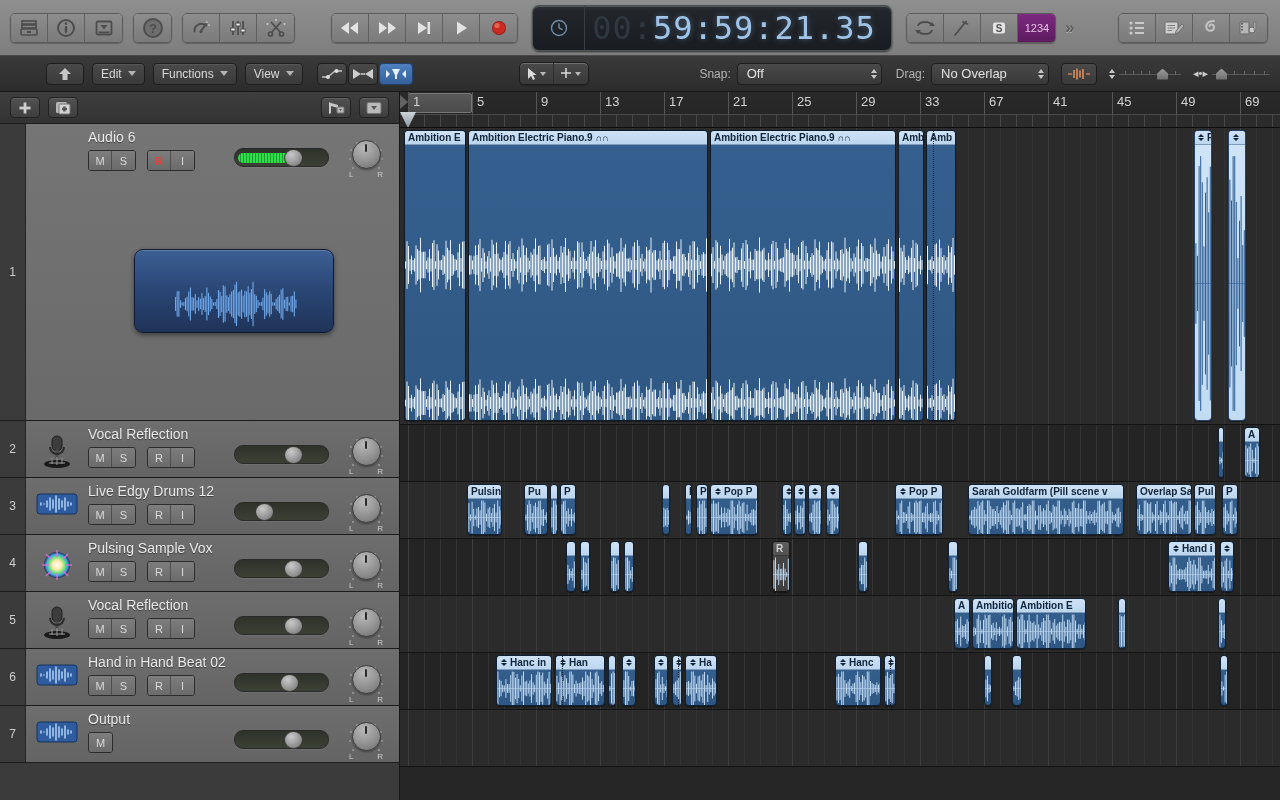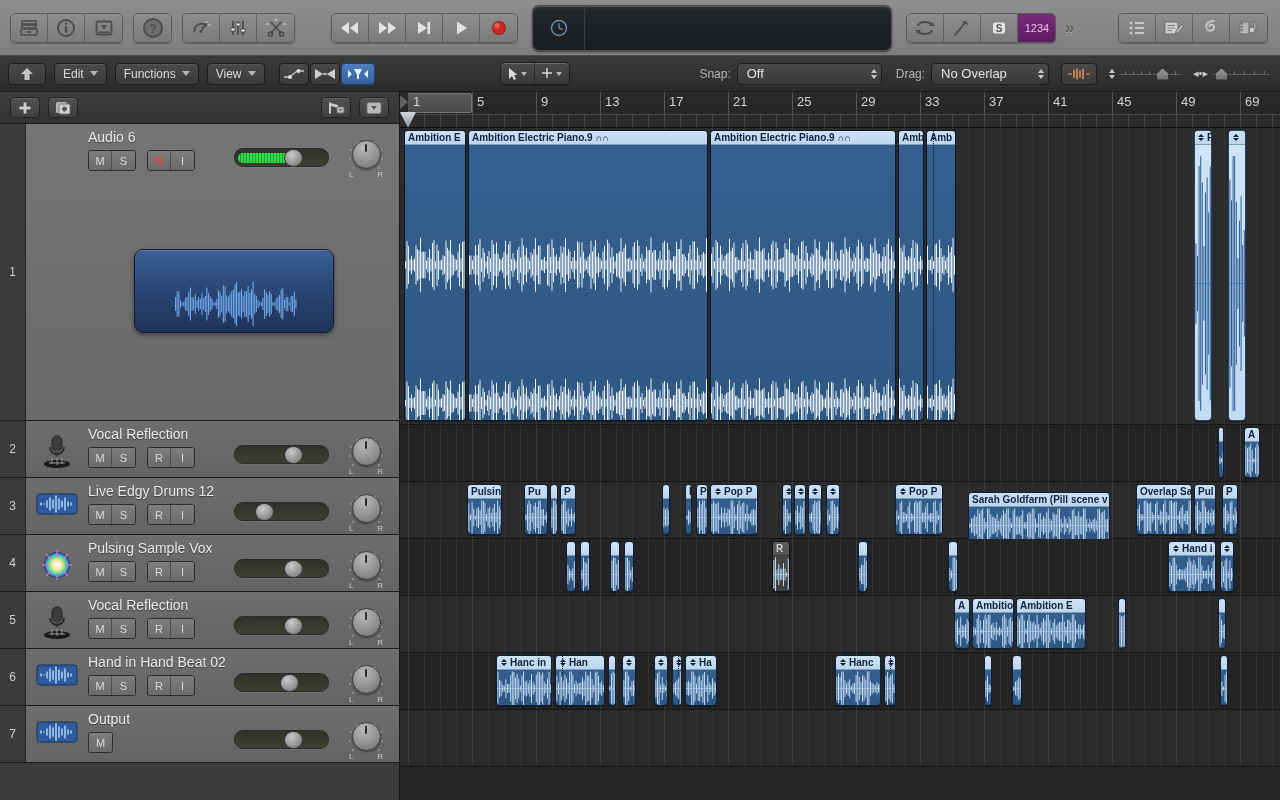--- a/index.html
+++ b/index.html
@@ -61,21 +61,21 @@
     color: #9fc4e8; padding-right: 8px;
     text-shadow: 0 0 6px rgba(130,175,225,.45);
   }
   #lcd .time .dim { color: #303840; text-shadow: none; }
 
   
   #localbar {
     position: absolute; left:0; top:56px; width:1280px; height:36px;
     background: linear-gradient(180deg,#3a3a3a,#2c2c2c);
     border-bottom: 1px solid #181818;
-    display:flex; align-items:center;
+    display:flex; align-items:center;padding-left:38px;
   }
   .lb-btn {
     height: 22px; margin-left: 8px; padding: 0 8px;
     display:flex; align-items:center; gap:6px;
     border:1px solid #1d1d1d; border-radius:4px;
     background: linear-gradient(180deg,#4a4a4a,#3a3a3a);
     color:#d8d8d8; font-size:12px;
     box-shadow:0 1px 0 rgba(255,255,255,.08) inset;
     cursor:default; white-space:nowrap;
   }
@@ -373,20 +373,21 @@
   </div>
 
   <div id="lcd">
     <div class="clock-cell">
       <svg width="20" height="20" viewBox="0 0 20 20">
           <circle cx="10" cy="10" r="7.5" fill="none" stroke="#6f8ca8" stroke-width="1.4"></circle>
       <line x1="10" y1="10" x2="10" y2="5.2" stroke="#6f8ca8" stroke-width="1.4"></line>
       <line x1="10" y1="10" x2="13.6" y2="11.6" stroke="#6f8ca8" stroke-width="1.4"></line>
         </svg>
     </div>
+    <div class="time"><span class="dim">00:</span><span>59:59:21.35</span></div>
   </div>
 
   <div class="tb-group" style="margin-left:14px;">
     <div class="tb-btn">
       <svg width="22" height="18" viewBox="0 0 22 18">
           <g fill="none" stroke="#4d4d4d" stroke-width="1.9">
       <path d="M4 7 a7 4 0 0 1 14 0"></path>
             <path d="M18 11 a7 4 0 0 1 -14 0"></path>
           </g>
       <polygon points="18,3 21,7 15,7" fill="#4d4d4d"></polygon>
@@ -1105,21 +1106,21 @@
       <div class="barmark" style="left: 392px;">
         <span>25</span>
       </div>
       <div class="barmark" style="left: 456px;">
         <span>29</span>
       </div>
       <div class="barmark" style="left: 520px;">
         <span>33</span>
       </div>
       <div class="barmark" style="left: 584px;">
-        <span>37</span>
+        <span>67</span>
       </div>
       <div class="barmark" style="left: 648px;">
         <span>41</span>
       </div>
       <div class="barmark" style="left: 712px;">
         <span>45</span>
       </div>
       <div class="barmark" style="left: 776px;">
         <span>49</span>
       </div>
@@ -2550,21 +2551,21 @@
             <rect x="38.8" y="1.5" width="1" height="34.0" fill="#bcd8f2"></rect>
             <rect x="40.4" y="11.7" width="1" height="13.6" fill="#bcd8f2"></rect>
             <rect x="42.0" y="15.7" width="1" height="5.6" fill="#bcd8f2"></rect>
             <rect x="43.6" y="3.8" width="1" height="29.4" fill="#bcd8f2"></rect>
             <rect x="45.2" y="1.5" width="1" height="34.0" fill="#bcd8f2"></rect>
             <rect x="46.8" y="5.0" width="1" height="26.9" fill="#bcd8f2"></rect>
             <line x1="0" y1="18.5" x2="48" y2="18.5" stroke="#bcd8f2" stroke-width="0.7" opacity=".8"></line>
           </svg>
        </div>
       </div>
-      <div class="region" style="left: 568px; width: 142px; top: 10px; height: 51px;">
+      <div class="region" style="left: 568px; width: 156px; top: 2px; height: 51px;">
         <div class="hdr">
           <span>Sarah Goldfarm (Pill scene v</span>
         </div>
 
        <div class="wave" style="top:14px;height:37px">
          <svg width="152" height="37" viewBox="0 0 152 37" preserveAspectRatio="none">
             <rect x="0.4" y="16.4" width="1" height="4.3" fill="#bcd8f2"></rect>
             <rect x="2.0" y="11.5" width="1" height="14.0" fill="#bcd8f2"></rect>
             <rect x="3.6" y="10.7" width="1" height="15.6" fill="#bcd8f2"></rect>
             <rect x="5.2" y="8.0" width="1" height="21.1" fill="#bcd8f2"></rect>

